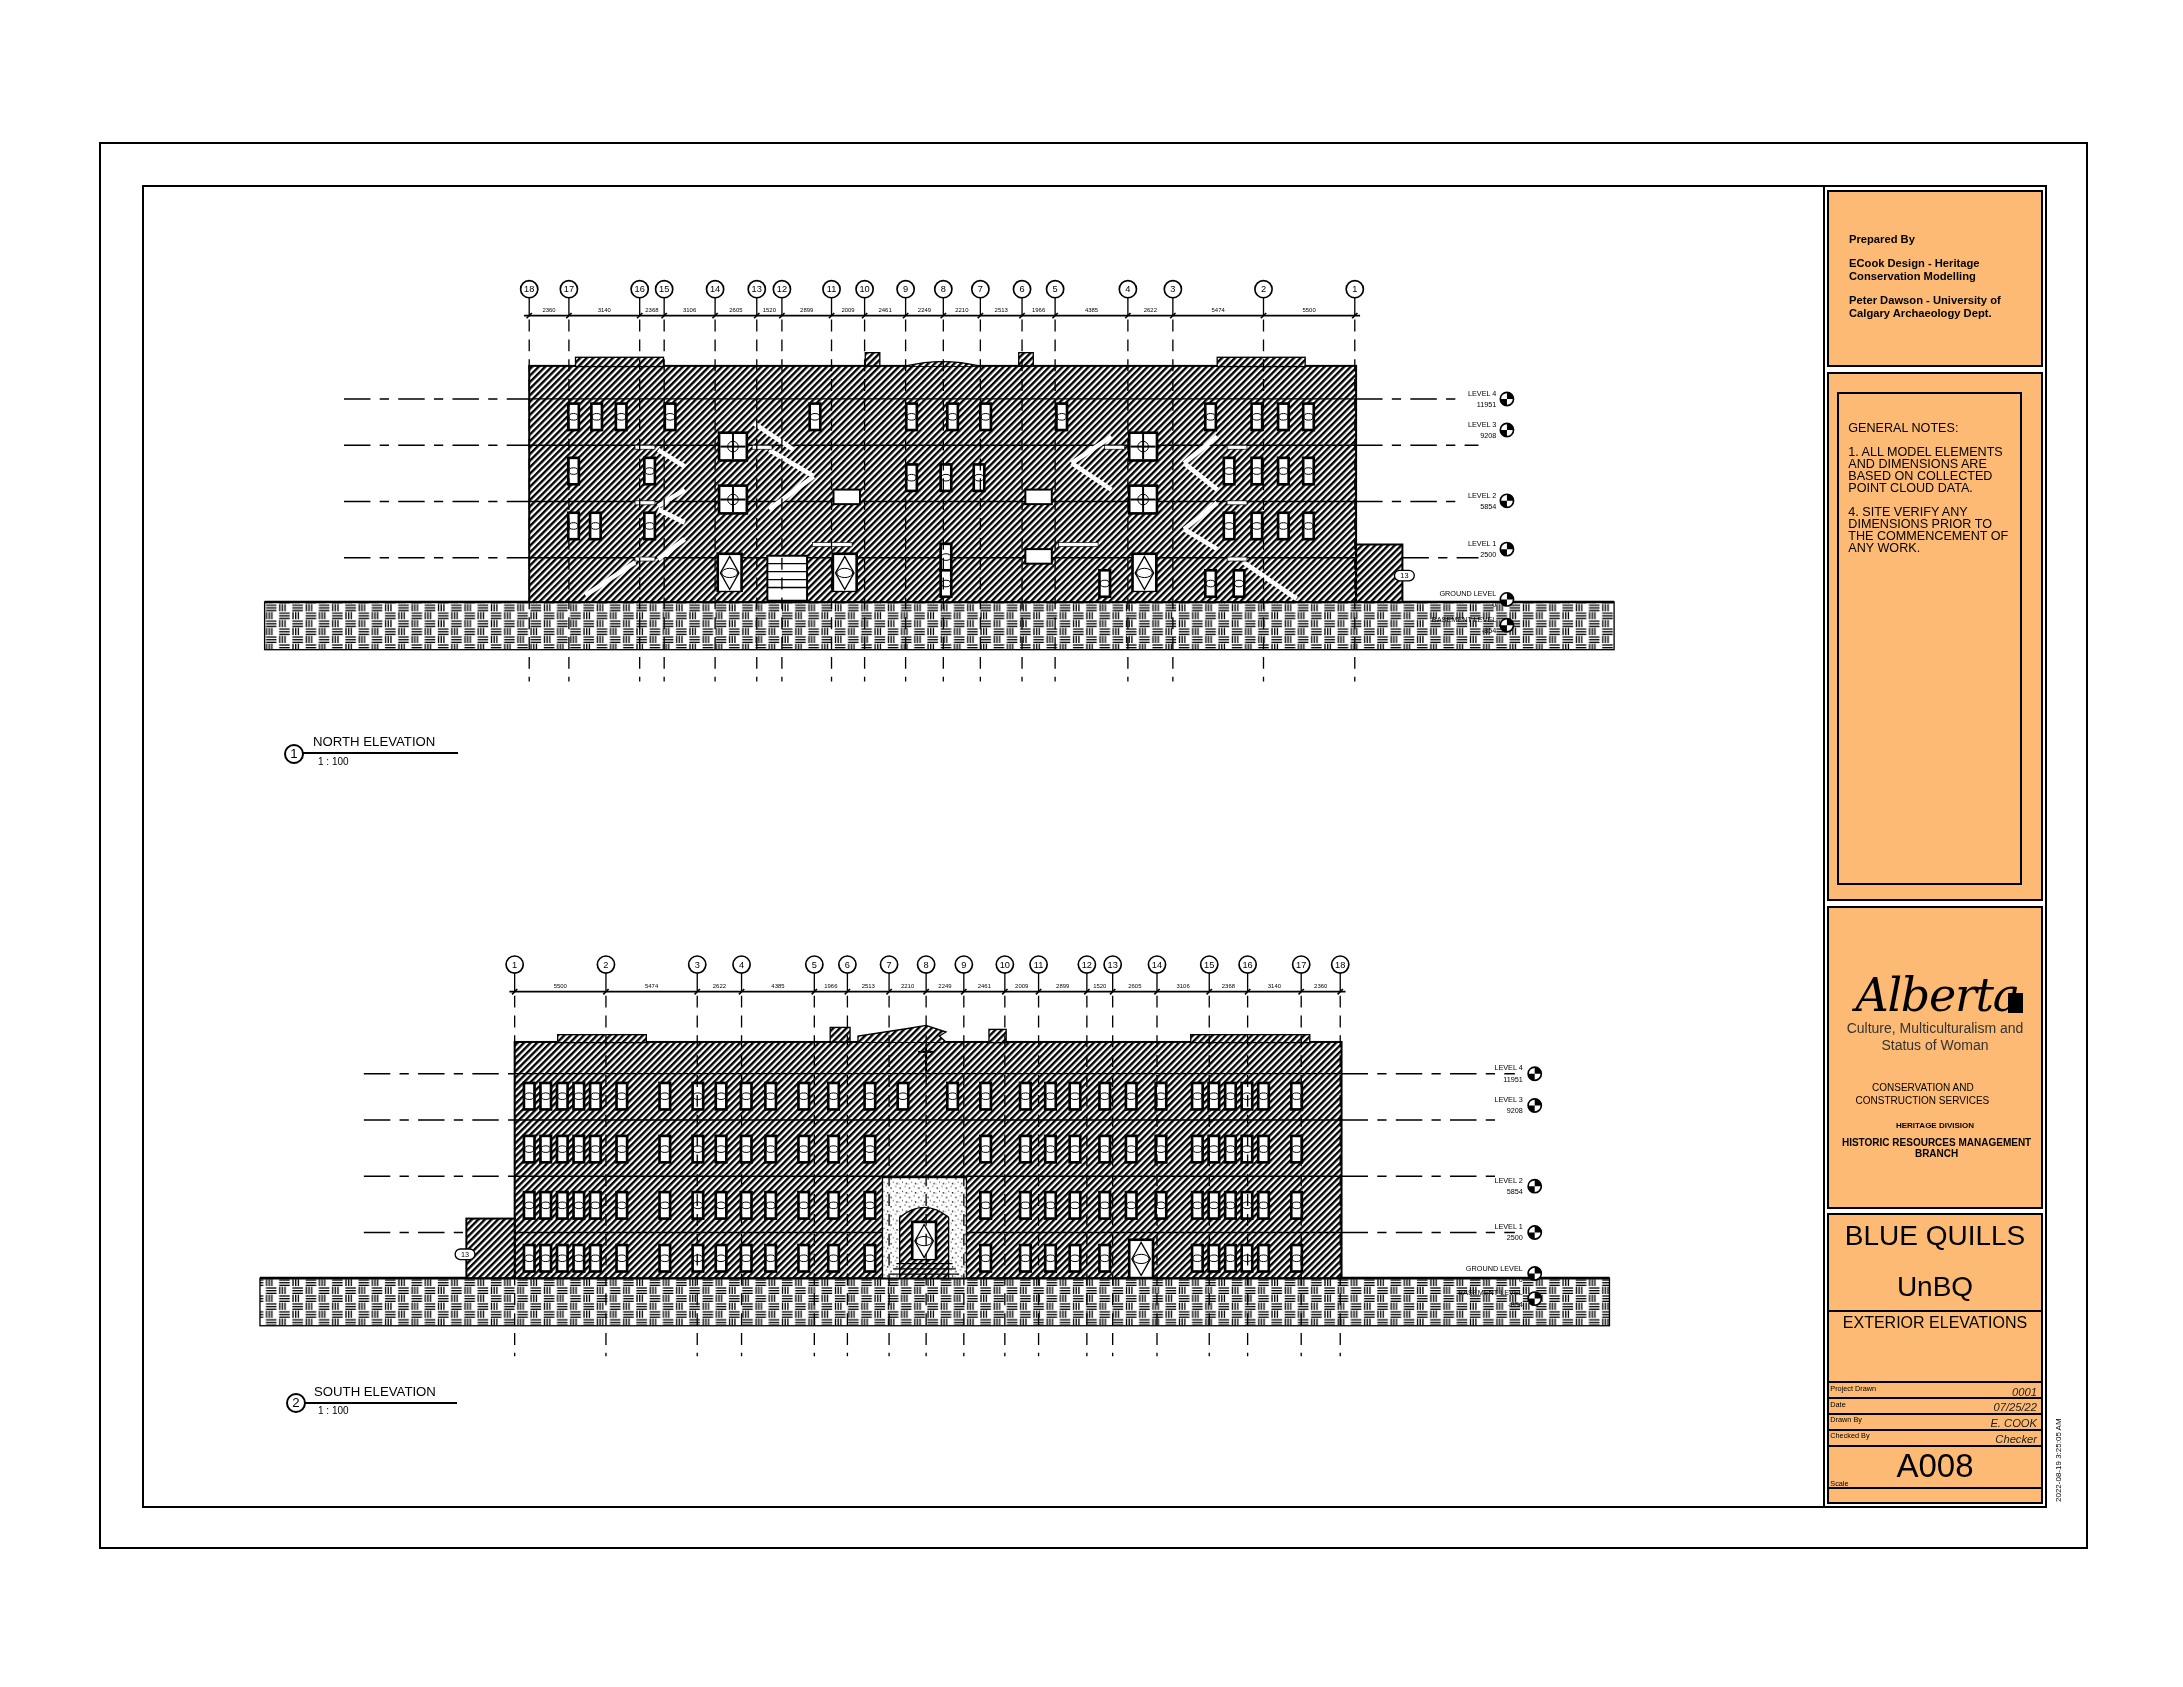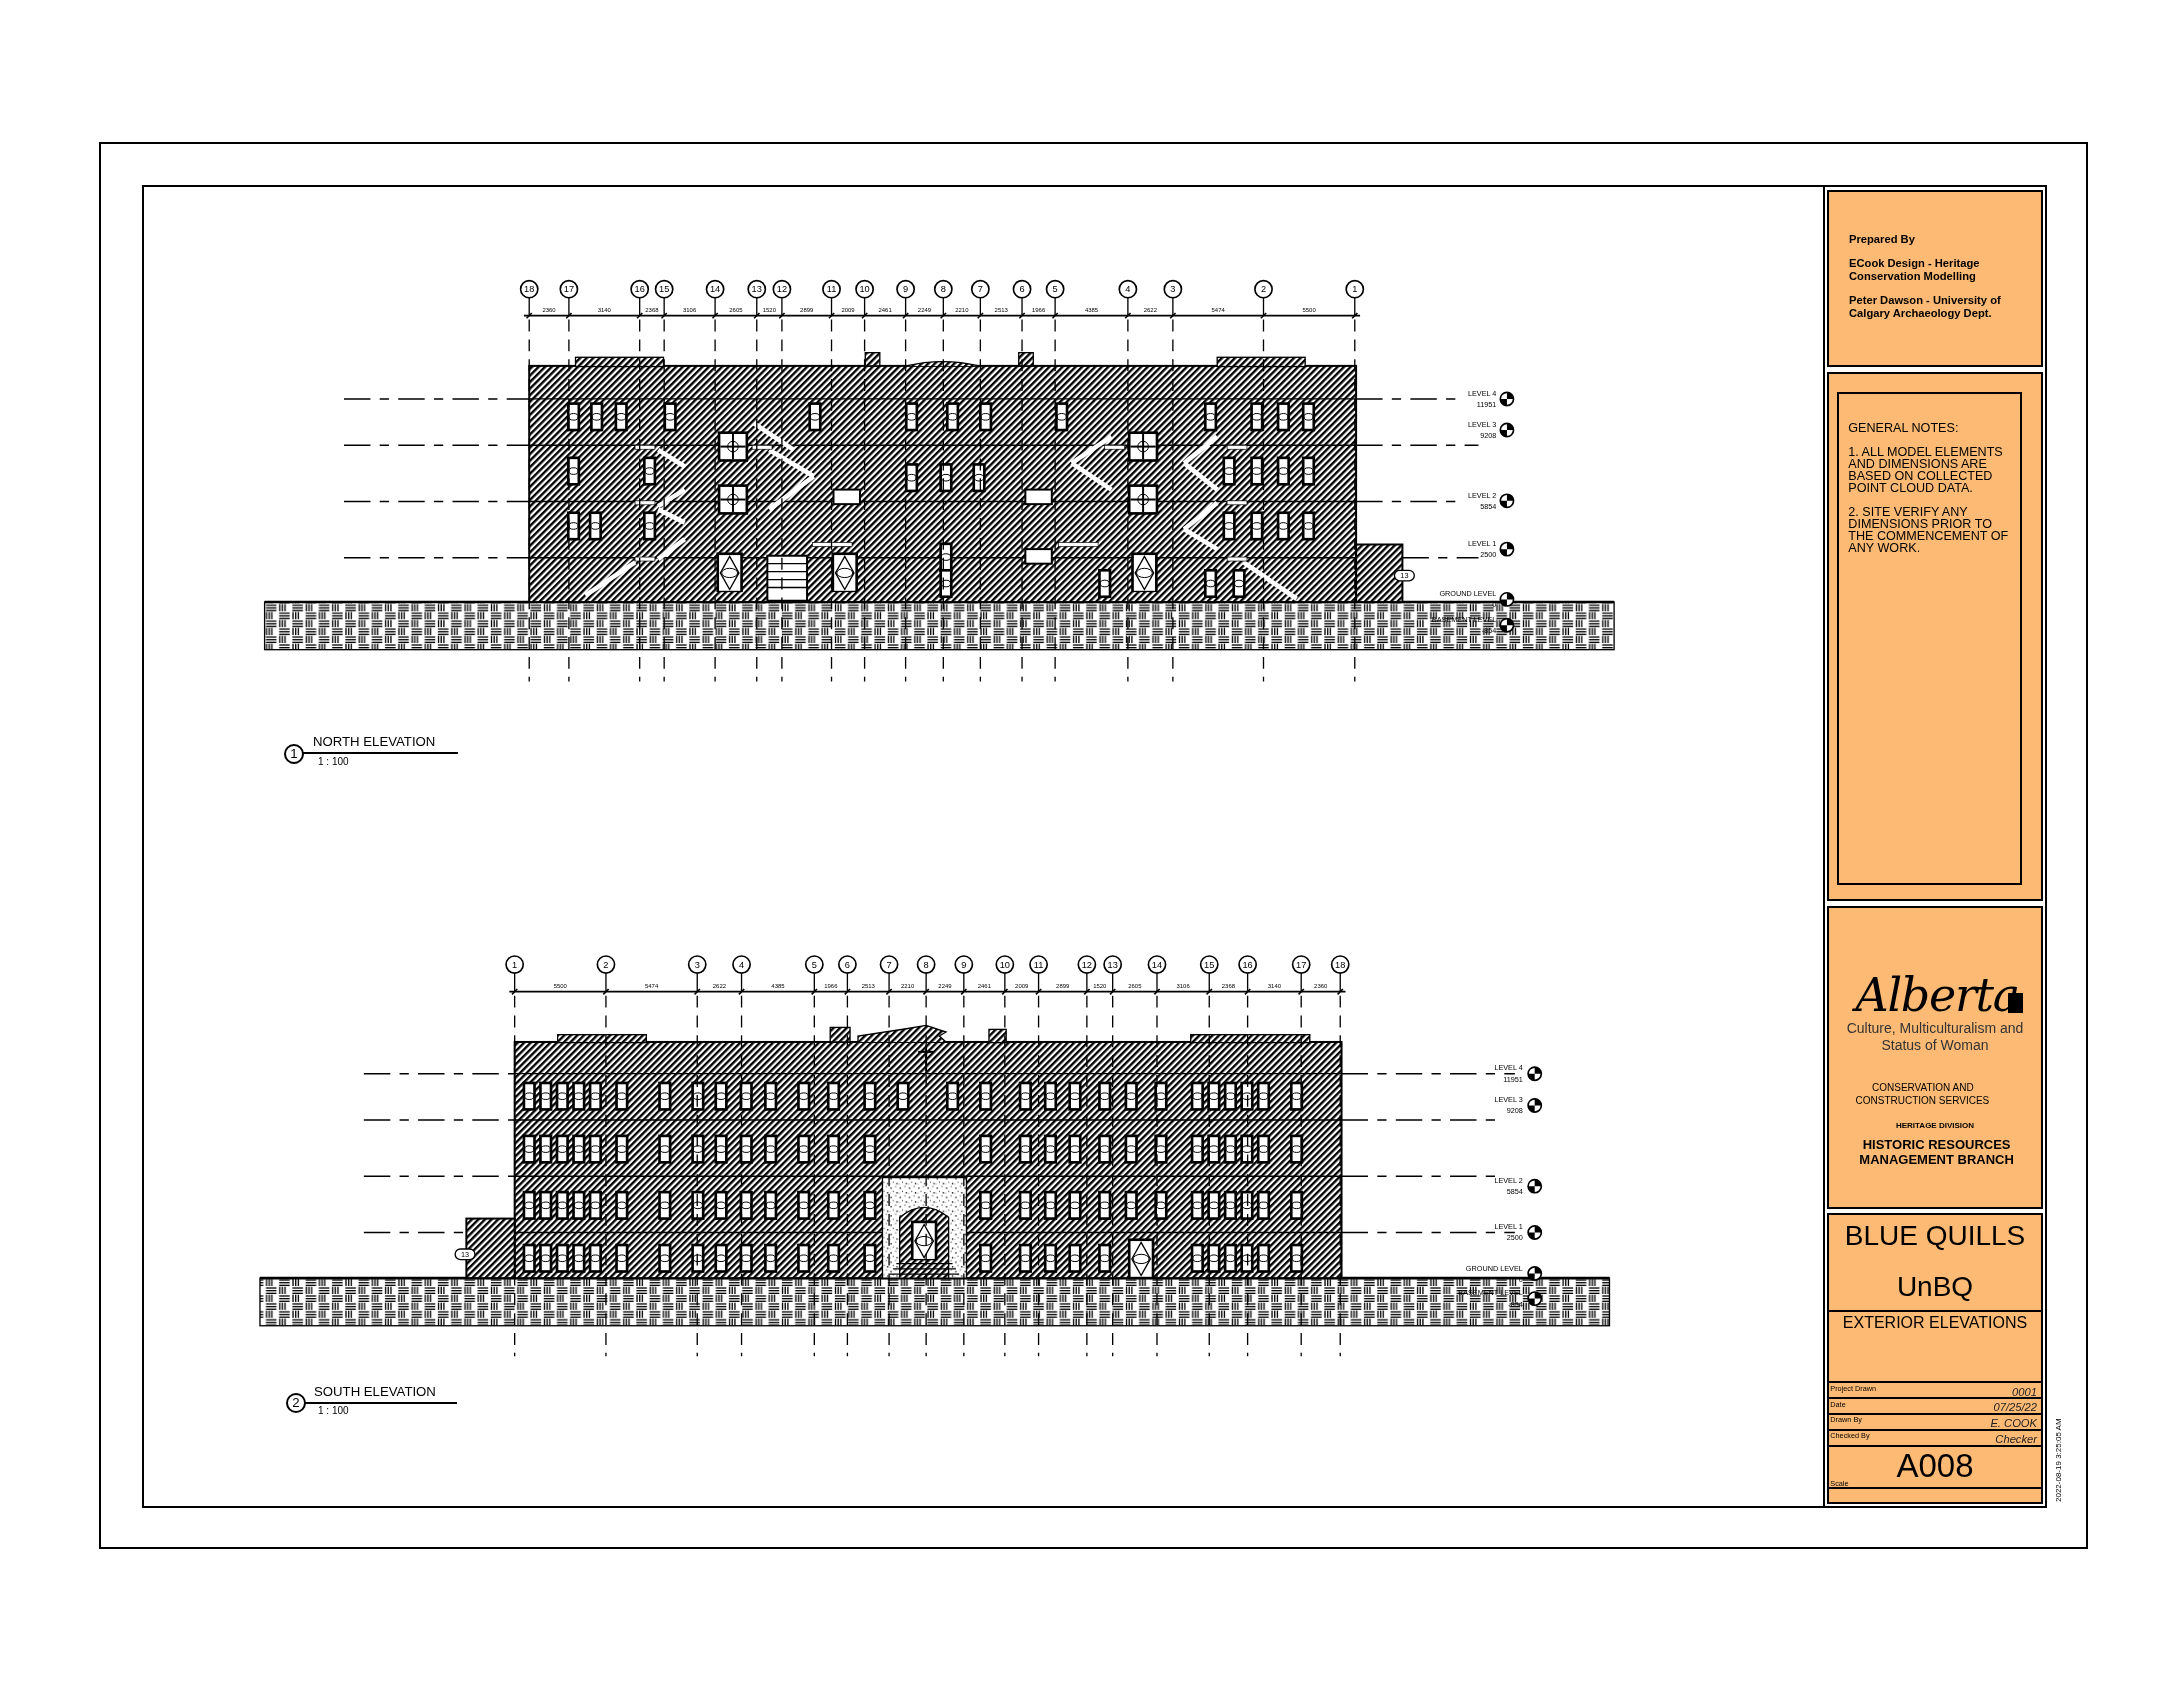--- a/index.html
+++ b/index.html
@@ -15,21 +15,21 @@
   .notes-outer { left:1827px; top:372px; width:216px; height:529px; }
   .notes-inner { left:1837px; top:392px; width:185px; height:493px; border-width:2px; }
   .notes-text { position:absolute; left:9.3px; top:28px; font-size:12.6px; line-height:12px; }
   .notes-text p { margin:0 0 12px 0; }
   .logo-box { left:1827px; top:906px; width:216px; height:303px; }
   .alberta-word { position:absolute; left:26.5px; top:60px; font-family:"DejaVu Serif", serif; font-style:italic; font-size:46px; letter-spacing:-1.3px; }
   .alberta-mark { position:absolute; left:179px; top:85px; width:14.6px; height:20px; background:#000; }
   .ministry { position:absolute; left:0; width:100%; top:112px; text-align:center; font-size:14px; color:#333; line-height:17px; }
   .ccs { position:absolute; left:26.5px; top:173px; font-size:10px; line-height:13.2px; }
   .hd { position:absolute; left:0; width:100%; top:213px; text-align:center; font-size:8px; font-weight:bold; }
-  .hrmb { position:absolute; left:6.6px; width:202px; top:229px; text-align:center; font-size:13px; font-weight:bold; }
+  .hrmb { position:absolute; left:6.6px; width:202px; top:229px; text-align:center; font-size:10px; font-weight:bold; }
   .proj-box { left:1827px; top:1213px; width:216px; height:291px; }
   .proj-name { position:absolute; left:0; width:100%; top:5.3px; text-align:center; font-size:28px; }
   .proj-sub { position:absolute; left:0; width:100%; top:56px; text-align:center; font-size:28px; }
   .hline { position:absolute; left:0; width:100%; border-top:2px solid #000; }
   .sheet-title { position:absolute; left:0; width:100%; top:99px; text-align:center; font-size:16px; }
   .row-label { position:absolute; left:1.3px; font-size:7.3px; }
   .row-val { position:absolute; right:4px; font-size:11.2px; color:#222;font-style:italic; }
   .sheet-no { position:absolute; left:0; width:100%; top:233px; text-align:center; font-size:33px; }
   .timestamp { position:absolute; left:2054px; top:1502px; transform:rotate(-90deg); transform-origin:left top; font-size:8px; white-space:nowrap; }
   svg.draw { position:absolute; left:0; top:0; }
@@ -674,21 +674,21 @@
     <p style="width:165px">ECook Design - Heritage Conservation Modelling</p>
     <p style="width:165px">Peter Dawson - University of Calgary Archaeology Dept.</p>
   </div>
 </div>
 
 <div class="tb-box notes-outer"></div>
 <div class="tb-box notes-inner">
   <div class="notes-text" style="width:169px;">
     <p>GENERAL NOTES:</p>
     <p>1. ALL MODEL ELEMENTS AND DIMENSIONS ARE BASED ON COLLECTED POINT CLOUD DATA.</p>
-    <p>2. SITE VERIFY ANY DIMENSIONS PRIOR TO THE COMMENCEMENT OF ANY WORK.</p>
+    <p>4. SITE VERIFY ANY DIMENSIONS PRIOR TO THE COMMENCEMENT OF ANY WORK.</p>
   </div>
 </div>
 
 <div class="tb-box logo-box">
   <div class="alberta-word">Alberta</div>
   <div class="alberta-mark"></div>
   <div class="ministry">
     <div>Culture, Multiculturalism and</div>
     <div>Status of Woman</div>
   </div>

